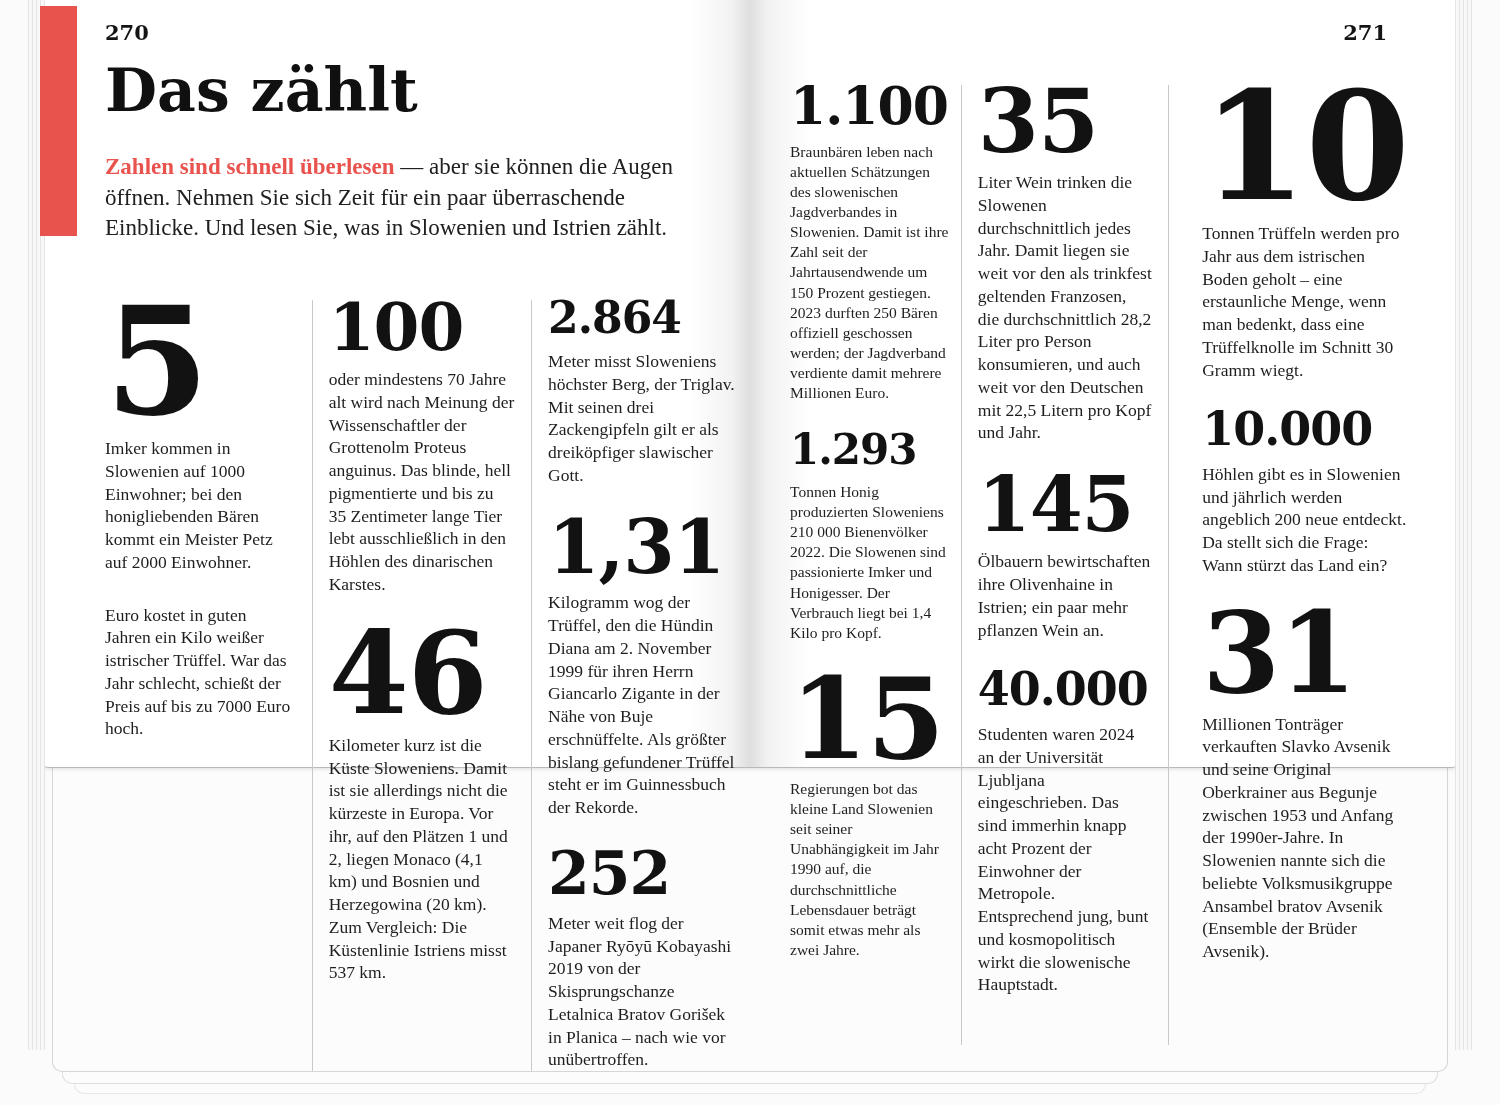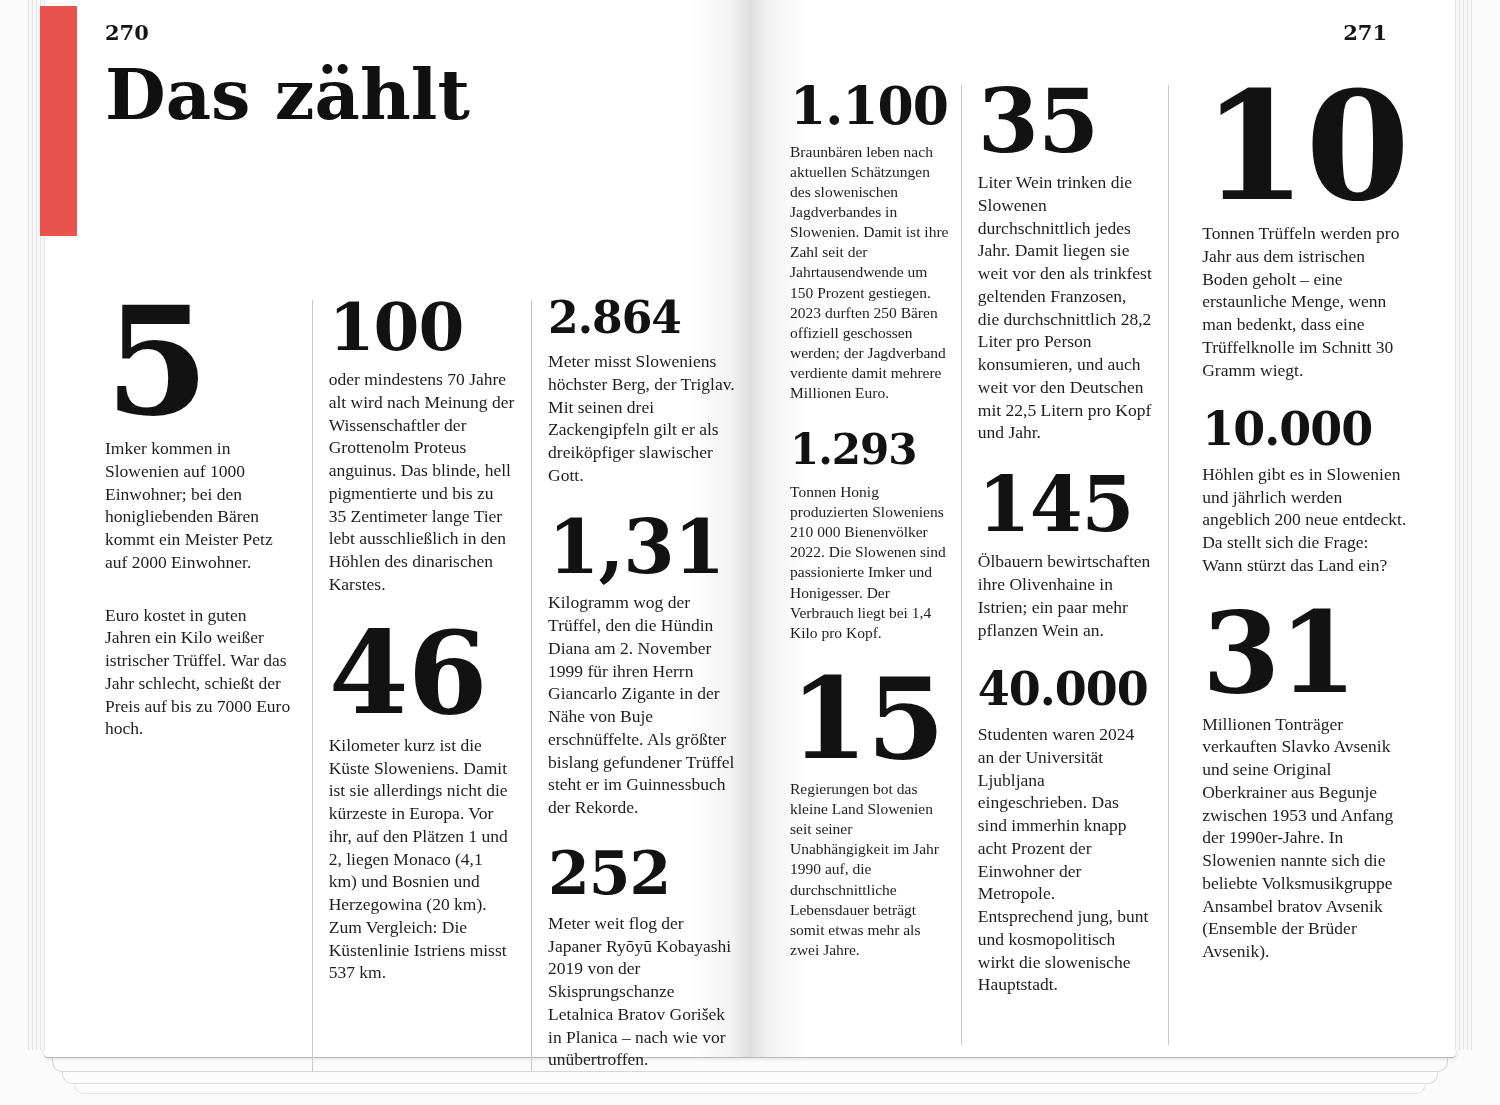--- a/index.html
+++ b/index.html
@@ -8,21 +8,21 @@
               font-family:"Liberation Serif", serif; color:var(--ink); }
   .scene { position:relative; width:1500px; height:1105px; }
 
   
   .sheet { position:absolute; top:0; background:#fcfcfc; border:1px solid #d6d6d6;
            border-top:none; border-radius:0 0 10px 10px; }
   .s1 { left:52px; right:52px; height:1072px; z-index:2; }
   .s2 { left:62px; right:62px; height:1084px; z-index:1; border-color:#dedede; }
   .s3 { left:74px; right:74px; height:1094px; z-index:0; border-color:#e7e7e7; }
 
-  .book { position:absolute; left:44px; top:0; width:1412px; height:1058px; z-index:3;
+  .book { position:absolute; left:44px; top:0; width:1412px; height:768px; z-index:3;
           background:#fff; border-bottom:1px solid #b9b9b9; border-radius:0 0 4px 4px;
           box-shadow:0 1px 4px rgba(0,0,0,0.12); }
 
   .edge { position:absolute; top:0; height:1050px; width:17px; z-index:4;
           background:repeating-linear-gradient(to right, #e4e4e4 0 1px, #f8f8f8 1px 4px); }
   .edge-left { left:28px; }
   .edge-right { right:28px; }
 
   .spine { position:absolute; left:646px; top:0; width:120px; height:100%; z-index:2;
            background:linear-gradient(to right, rgba(0,0,0,0) 0%, rgba(0,0,0,0.05) 35%,
@@ -34,21 +34,21 @@
   .page { position:absolute; top:0; height:100%; width:706px; }
   .page-left { left:0; }
   .page-right { left:706px; }
 
   .pagenum { position:absolute; top:20px; font-family:"DejaVu Serif", serif;
              font-weight:700; font-size:21px; color:#141414; }
   .pagenum.pn-left { left:61px; }
   .pagenum.pn-right { right:69px; }
 
   .title { position:absolute; left:61px; top:60px; font-family:"DejaVu Serif", serif;
-           font-weight:700; font-size:70px; line-height:1; color:#101010; }
+           font-weight:700; font-size:60px; line-height:1; color:#101010; }
 
   .intro { position:absolute; left:61px; top:152px; width:592px;
            font-size:23px; line-height:1.33; color:#202020; }
   .intro-highlight { color:var(--accent); font-weight:700; }
 
   .cols { position:absolute; display:flex; align-items:stretch; }
   .cols-left  { left:61px; top:300px; width:636px; min-height:748px; }
   .cols-right { left:40px; top:85px;  width:610px; min-height:960px; }
 
   .col { hyphens:auto; }
@@ -78,20 +78,21 @@
   <div class="sheet s3"></div>
   <div class="sheet s2"></div>
   <div class="sheet s1"></div>
 
   <div class="book">
     <div class="spine"></div>
 
     <div class="page page-left">
       <div class="pagenum pn-left">270</div>
       <h1 class="title">Das zählt</h1>
+      <p class="intro"><span class="intro-highlight">Zahlen sind schnell überlesen</span><span> — aber sie können die Augen öffnen. Nehmen Sie sich Zeit für ein paar überraschende Einblicke. Und lesen Sie, was in Slowenien und Istrien zählt.</span></p>
 
       <div class="cols cols-left">
         <div class="col col-a">
           <div class="stat">
             <div class="num n150">5</div>
             <p class="txt">Imker kommen in Slowenien auf 1000 Einwohner; bei den honigliebenden Bären kommt ein Meister Petz auf 2000 Einwohner.</p>
           </div>
           <div class="stat">
             <p class="txt">Euro kostet in guten Jahren ein Kilo weißer istrischer Trüffel. War das Jahr schlecht, schießt der Preis auf bis zu 7000 Euro hoch.</p>
           </div>

